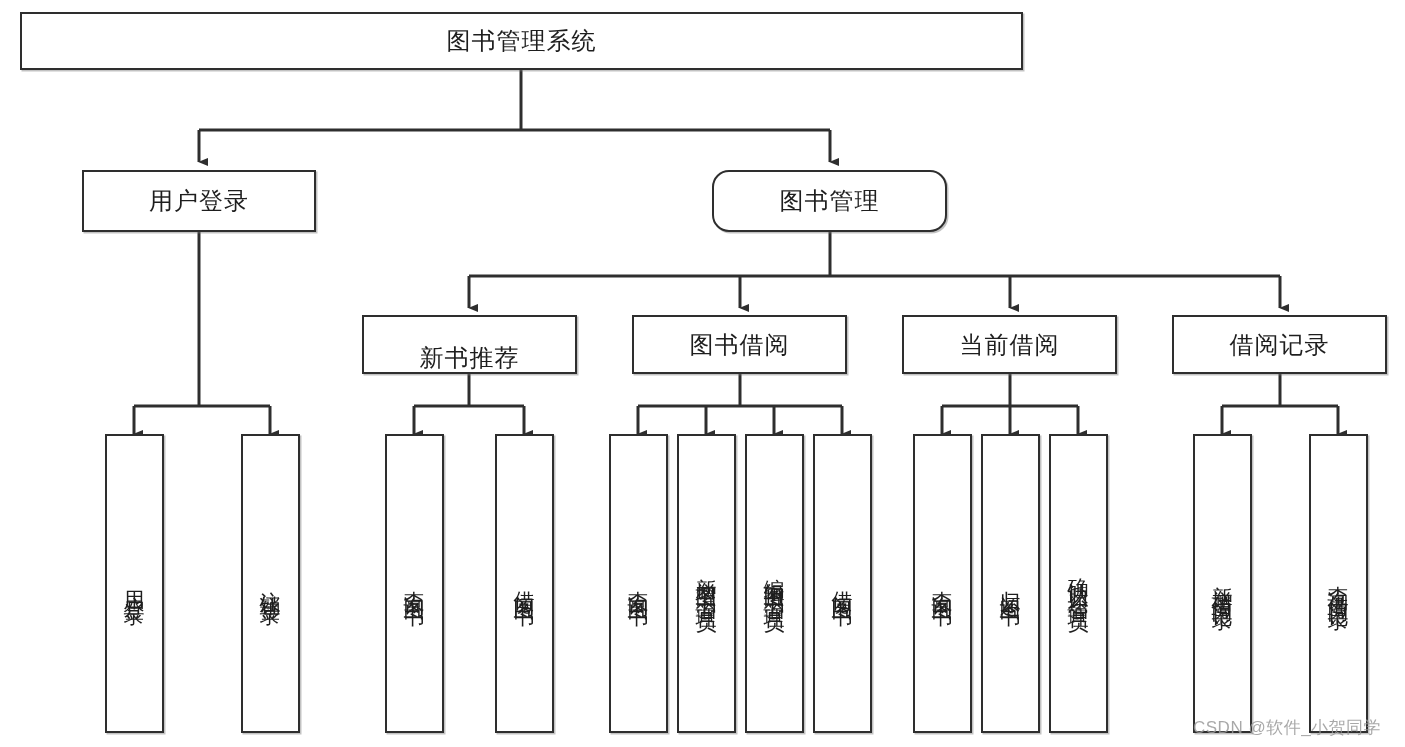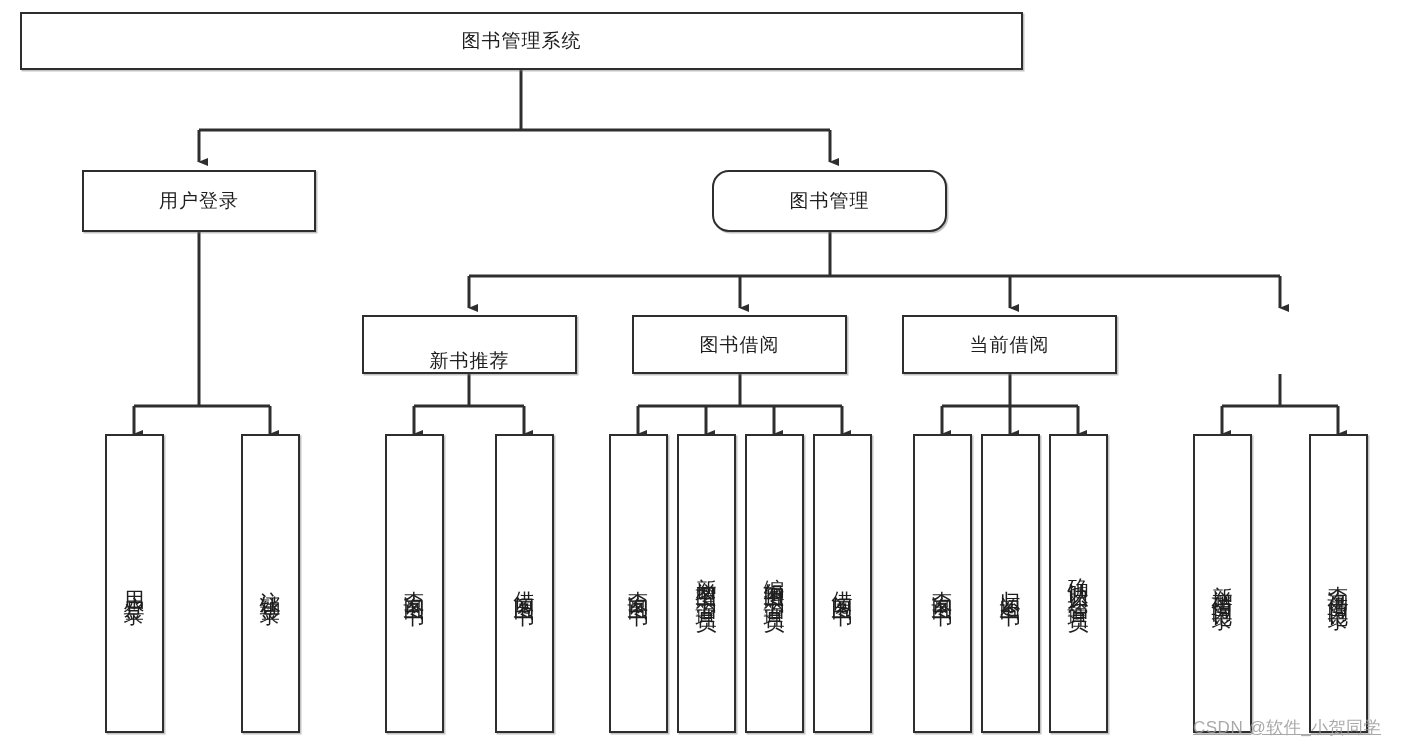--- a/index.html
+++ b/index.html
@@ -24,21 +24,21 @@
     position:absolute;
     box-sizing:border-box;
     border:2.5px solid #2e2e2e;
     background:#ffffff;
     display:flex;
     align-items:center;
     justify-content:center;
     box-shadow:1.5px 1.5px 0 rgba(120,120,120,.45);
   }
   .node .lbl{
-    font-size:19px;
+    font-size:24px;
     line-height:1.15;
     letter-spacing:1px;
     color:#1e1e1e;
     white-space:nowrap;
   }
   .node.vert{
     align-items:center;
     justify-content:center;
   }
   .node.vert .lbl{
@@ -50,21 +50,20 @@
     white-space:nowrap;
     max-height:280px;
   }
   .watermark{
     position:absolute;
     font-size:17px;
     color:#9a9a9a;
     letter-spacing:.5px;
     white-space:nowrap;
     opacity:.85;
-    text-decoration:underline;
   }
 </style>
 </head>
 <body>
 
 <div id="canvas">
 
   <svg id="wires" viewBox="0 0 1405 747">
     <defs>
       <marker id="ah" markerWidth="9" markerHeight="10" refX="4.3" refY="9.2" orient="auto" markerUnits="userSpaceOnUse">
@@ -128,20 +127,23 @@
 
   <div class="node" style="left:362px;top:315px;width:215px;height:59px;align-items:flex-end;">
     <span class="lbl">新书推荐</span>
   </div>
   <div class="node" style="left:632px;top:315px;width:215px;height:59px;">
     <span class="lbl">图书借阅</span>
   </div>
   <div class="node" style="left:902px;top:315px;width:215px;height:59px;">
     <span class="lbl">当前借阅</span>
   </div>
+  <div class="node" style="left:1172px;top:315px;width:215px;height:59px;">
+    <span class="lbl">借阅记录</span>
+  </div>
 
   <div class="node vert" style="left:105px;top:434px;width:59px;height:299px;">
     <span class="lbl">用户登录</span>
   </div>
   <div class="node vert" style="left:241px;top:434px;width:59px;height:299px;">
     <span class="lbl">注销登录</span>
   </div>
 
   <div class="node vert" style="left:385px;top:434px;width:59px;height:299px;">
     <span class="lbl">查询图书</span>

